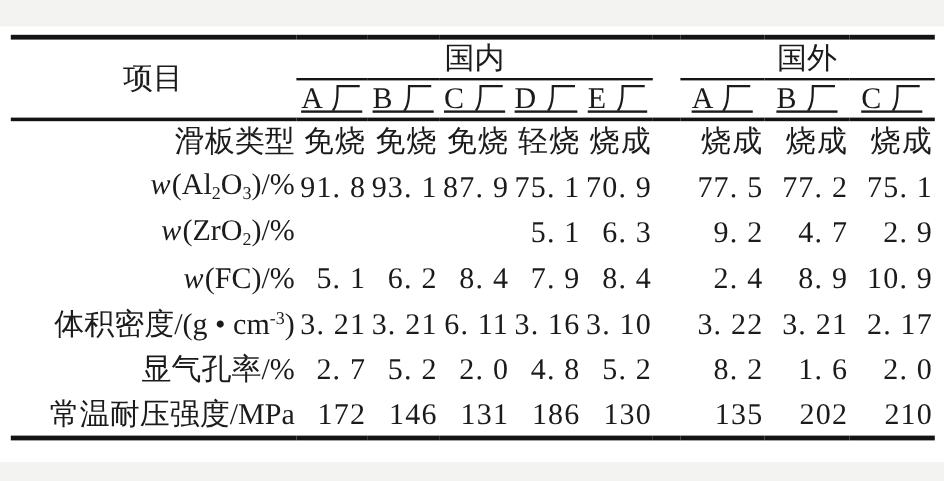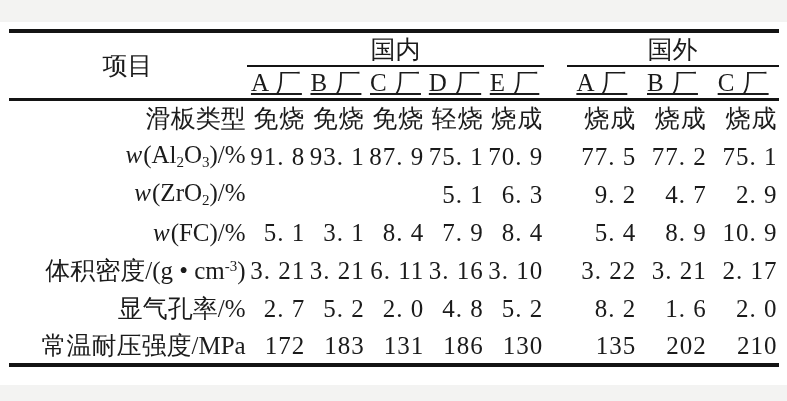--- a/index.html
+++ b/index.html
@@ -122,26 +122,26 @@
         <td class="value">5. 1</td>
         <td class="value">6. 3</td>
         <td></td>
         <td class="value">9. 2</td>
         <td class="value">4. 7</td>
         <td class="value">2. 9</td>
       </tr>
       <tr>
         <td class="label"><span class="it">w</span><span>(FC)/%</span></td>
         <td class="value">5. 1</td>
-        <td class="value">3. 1</td>
+        <td class="value">6. 2</td>
         <td class="value">8. 4</td>
         <td class="value">7. 9</td>
         <td class="value">8. 4</td>
         <td></td>
-        <td class="value">5. 4</td>
+        <td class="value">2. 4</td>
         <td class="value">8. 9</td>
         <td class="value">10. 9</td>
       </tr>
       <tr>
         <td class="label"><span class="it"></span><span>体积密度/(g • cm<sup>-3</sup>)</span></td>
         <td class="value">3. 21</td>
         <td class="value">3. 21</td>
         <td class="value">6. 11</td>
         <td class="value">3. 16</td>
         <td class="value">3. 10</td>
@@ -158,21 +158,21 @@
         <td class="value">4. 8</td>
         <td class="value">5. 2</td>
         <td></td>
         <td class="value">8. 2</td>
         <td class="value">1. 6</td>
         <td class="value">2. 0</td>
       </tr>
       <tr>
         <td class="label"><span class="it"></span><span>常温耐压强度/MPa</span></td>
         <td class="value">172</td>
-        <td class="value">183</td>
+        <td class="value">146</td>
         <td class="value">131</td>
         <td class="value">186</td>
         <td class="value">130</td>
         <td></td>
         <td class="value">135</td>
         <td class="value">202</td>
         <td class="value">210</td>
       </tr>
     </tbody>
   </table>

